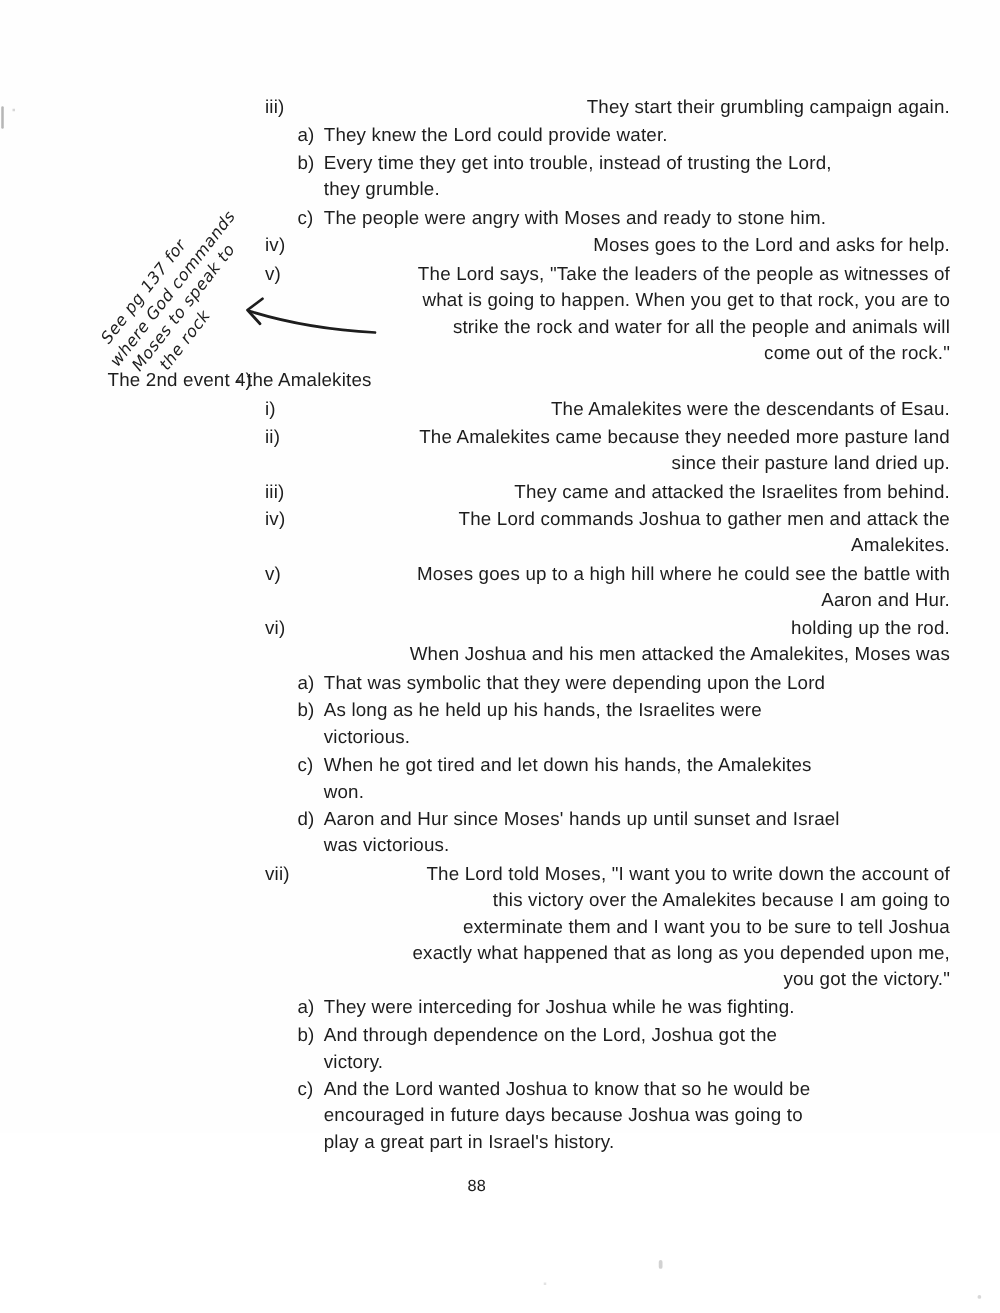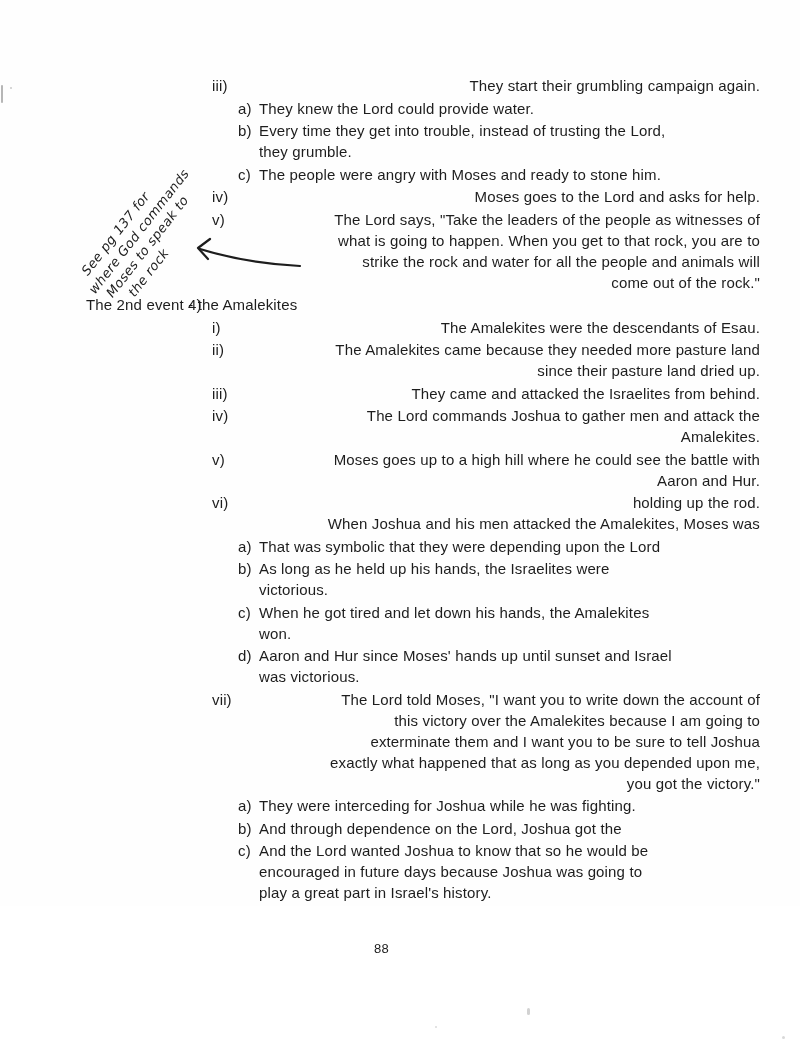--- a/index.html
+++ b/index.html
@@ -188,20 +188,21 @@
       <div class="item lv-alpha">
         <span class="label">a)</span>
         <div class="lines">
           <div class="line">They were interceding for Joshua while he was fighting.</div>
         </div>
       </div>
       <div class="item lv-alpha">
         <span class="label">b)</span>
         <div class="lines">
           <div class="line">And through dependence on the Lord, Joshua got the</div>
+          <div class="line">victory.</div>
         </div>
       </div>
       <div class="item lv-alpha">
         <span class="label">c)</span>
         <div class="lines">
           <div class="line">And the Lord wanted Joshua to know that so he would be</div>
           <div class="line">encouraged in future days because Joshua was going to</div>
           <div class="line">play a great part in Israel's history.</div>
         </div>
       </div>

